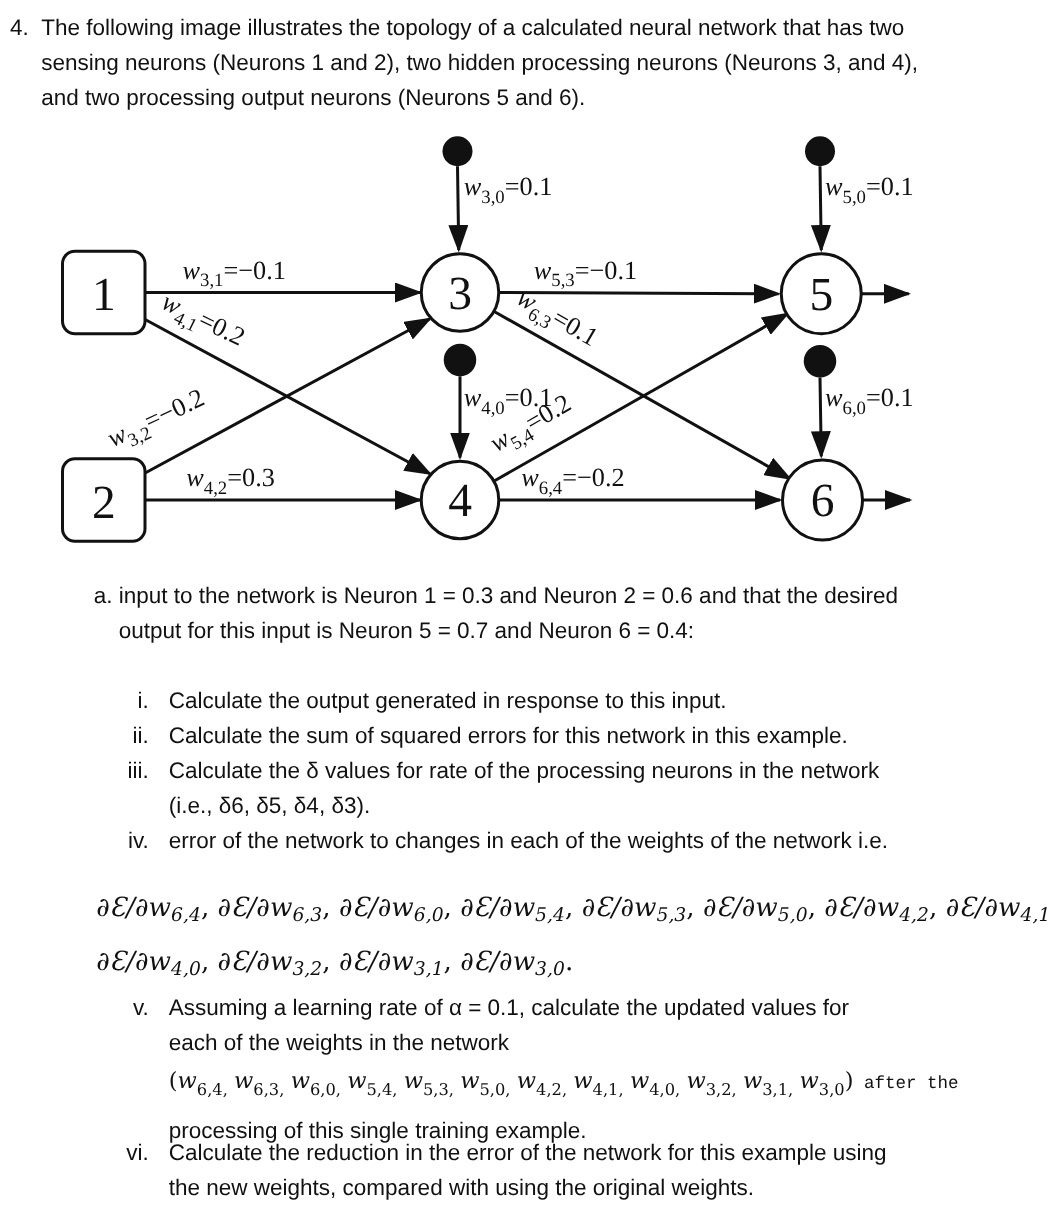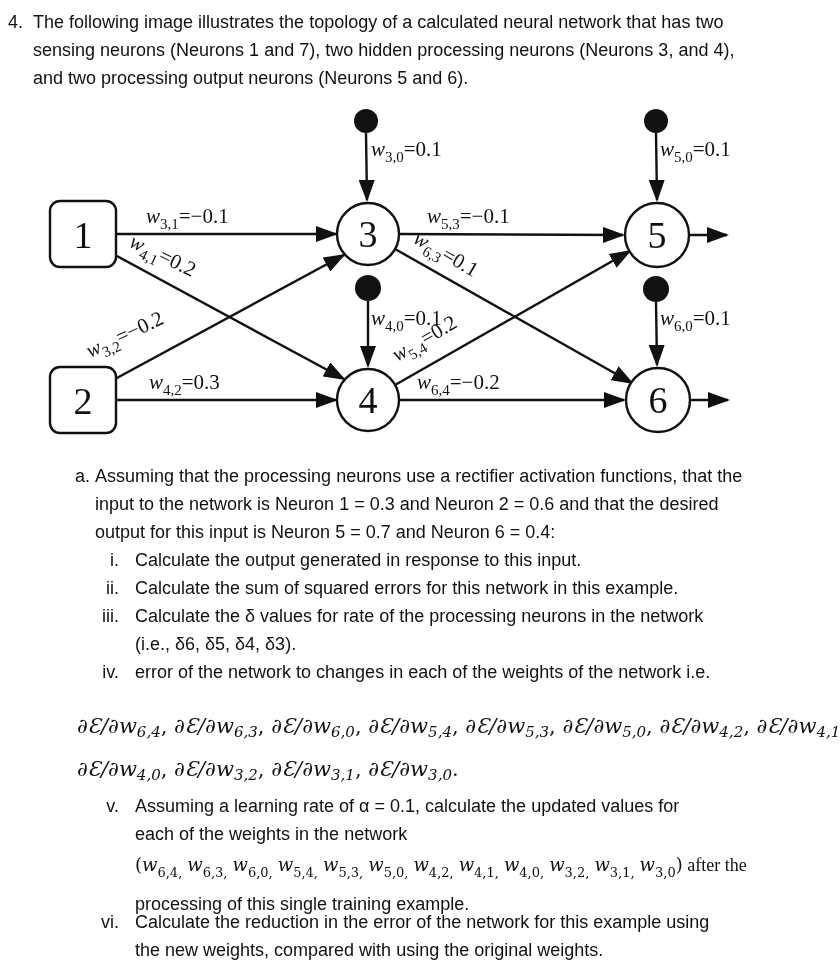--- a/index.html
+++ b/index.html
@@ -36,30 +36,30 @@
     font-size:21px; line-height:37px; color:#111;
   }
   .dsub { font-size:15px; vertical-align:-0.25em; }
   .dsep { font-style:normal; }
   
   .vweights { line-height:34px; font-family:"DejaVu Serif","DejaVu Sans",serif; font-size:18px; }
   .vvar { font-style:italic; }
   .vsub { font-size:13px; vertical-align:-0.45em;margin-top:30px; }
   .vterm { margin-right:5px; }
   .vterm-last { margin-right:0;text-align:center; }
-  .vafter { font-family:Liberation Serif, serif; font-size:18px; }
+  .vafter { font-family:Liberation Mono, monospace; font-size:14px; }
 </style>
 </head>
 <body>
 
 <div id="intro" class="abs txt">
   <div class="qnum">4.</div>
   <div>
     <div class="tline">The following image illustrates the topology of a calculated neural network that has two</div>
-    <div class="tline">sensing neurons (Neurons 1 and 7), two hidden processing neurons (Neurons 3, and 4),</div>
+    <div class="tline">sensing neurons (Neurons 1 and 2), two hidden processing neurons (Neurons 3, and 4),</div>
     <div class="tline">and two processing output neurons (Neurons 5 and 6).</div>
   </div>
 </div>
 
 <svg id="diagram" class="abs" width="840" height="365" viewBox="0 0 840 365">
   <defs>
     <marker id="ah" markerWidth="22" markerHeight="16" refX="20" refY="8" orient="auto" markerUnits="userSpaceOnUse">
       <path d="M0,0 L22,8 L0,16 Z" fill="#111"></path>
     </marker>
   </defs>
@@ -111,21 +111,20 @@
 
   <text class="wlabel" transform="translate(128,151) rotate(26)"><tspan class="wvar">w</tspan><tspan class="wsub" dy="6">4,1</tspan><tspan class="wval" dy="-6">=0.2</tspan></text>
   <text class="wlabel" transform="translate(90,263) rotate(-25)"><tspan class="wvar">w</tspan><tspan class="wsub" dy="6">3,2</tspan><tspan class="wval" dy="-6">=−0.2</tspan></text>
   <text class="wlabel" transform="translate(412,147) rotate(30)"><tspan class="wvar">w</tspan><tspan class="wsub" dy="6">6,3</tspan><tspan class="wval" dy="-6">=0.1</tspan></text>
   <text class="wlabel" transform="translate(397,267) rotate(-30)"><tspan class="wvar">w</tspan><tspan class="wsub" dy="6">5,4</tspan><tspan class="wval" dy="-6">=0.2</tspan></text>
 </svg>
 
 <div id="part-a" class="abs txt">
   <div class="alabel">a.</div>
   <div>
-    <div class="tline">Assuming that the processing neurons use a rectifier activation functions, that the</div>
     <div class="tline">input to the network is Neuron 1 = 0.3 and Neuron 2 = 0.6 and that the desired</div>
     <div class="tline">output for this input is Neuron 5 = 0.7 and Neuron 6 = 0.4:</div>
   </div>
 </div>
 
 <div class="item txt" style="top:546px">
   <div class="ilabel">i.</div>
   <div class="itext">
       <div class="tline">Calculate the output generated in response to this input.</div>
     </div>

